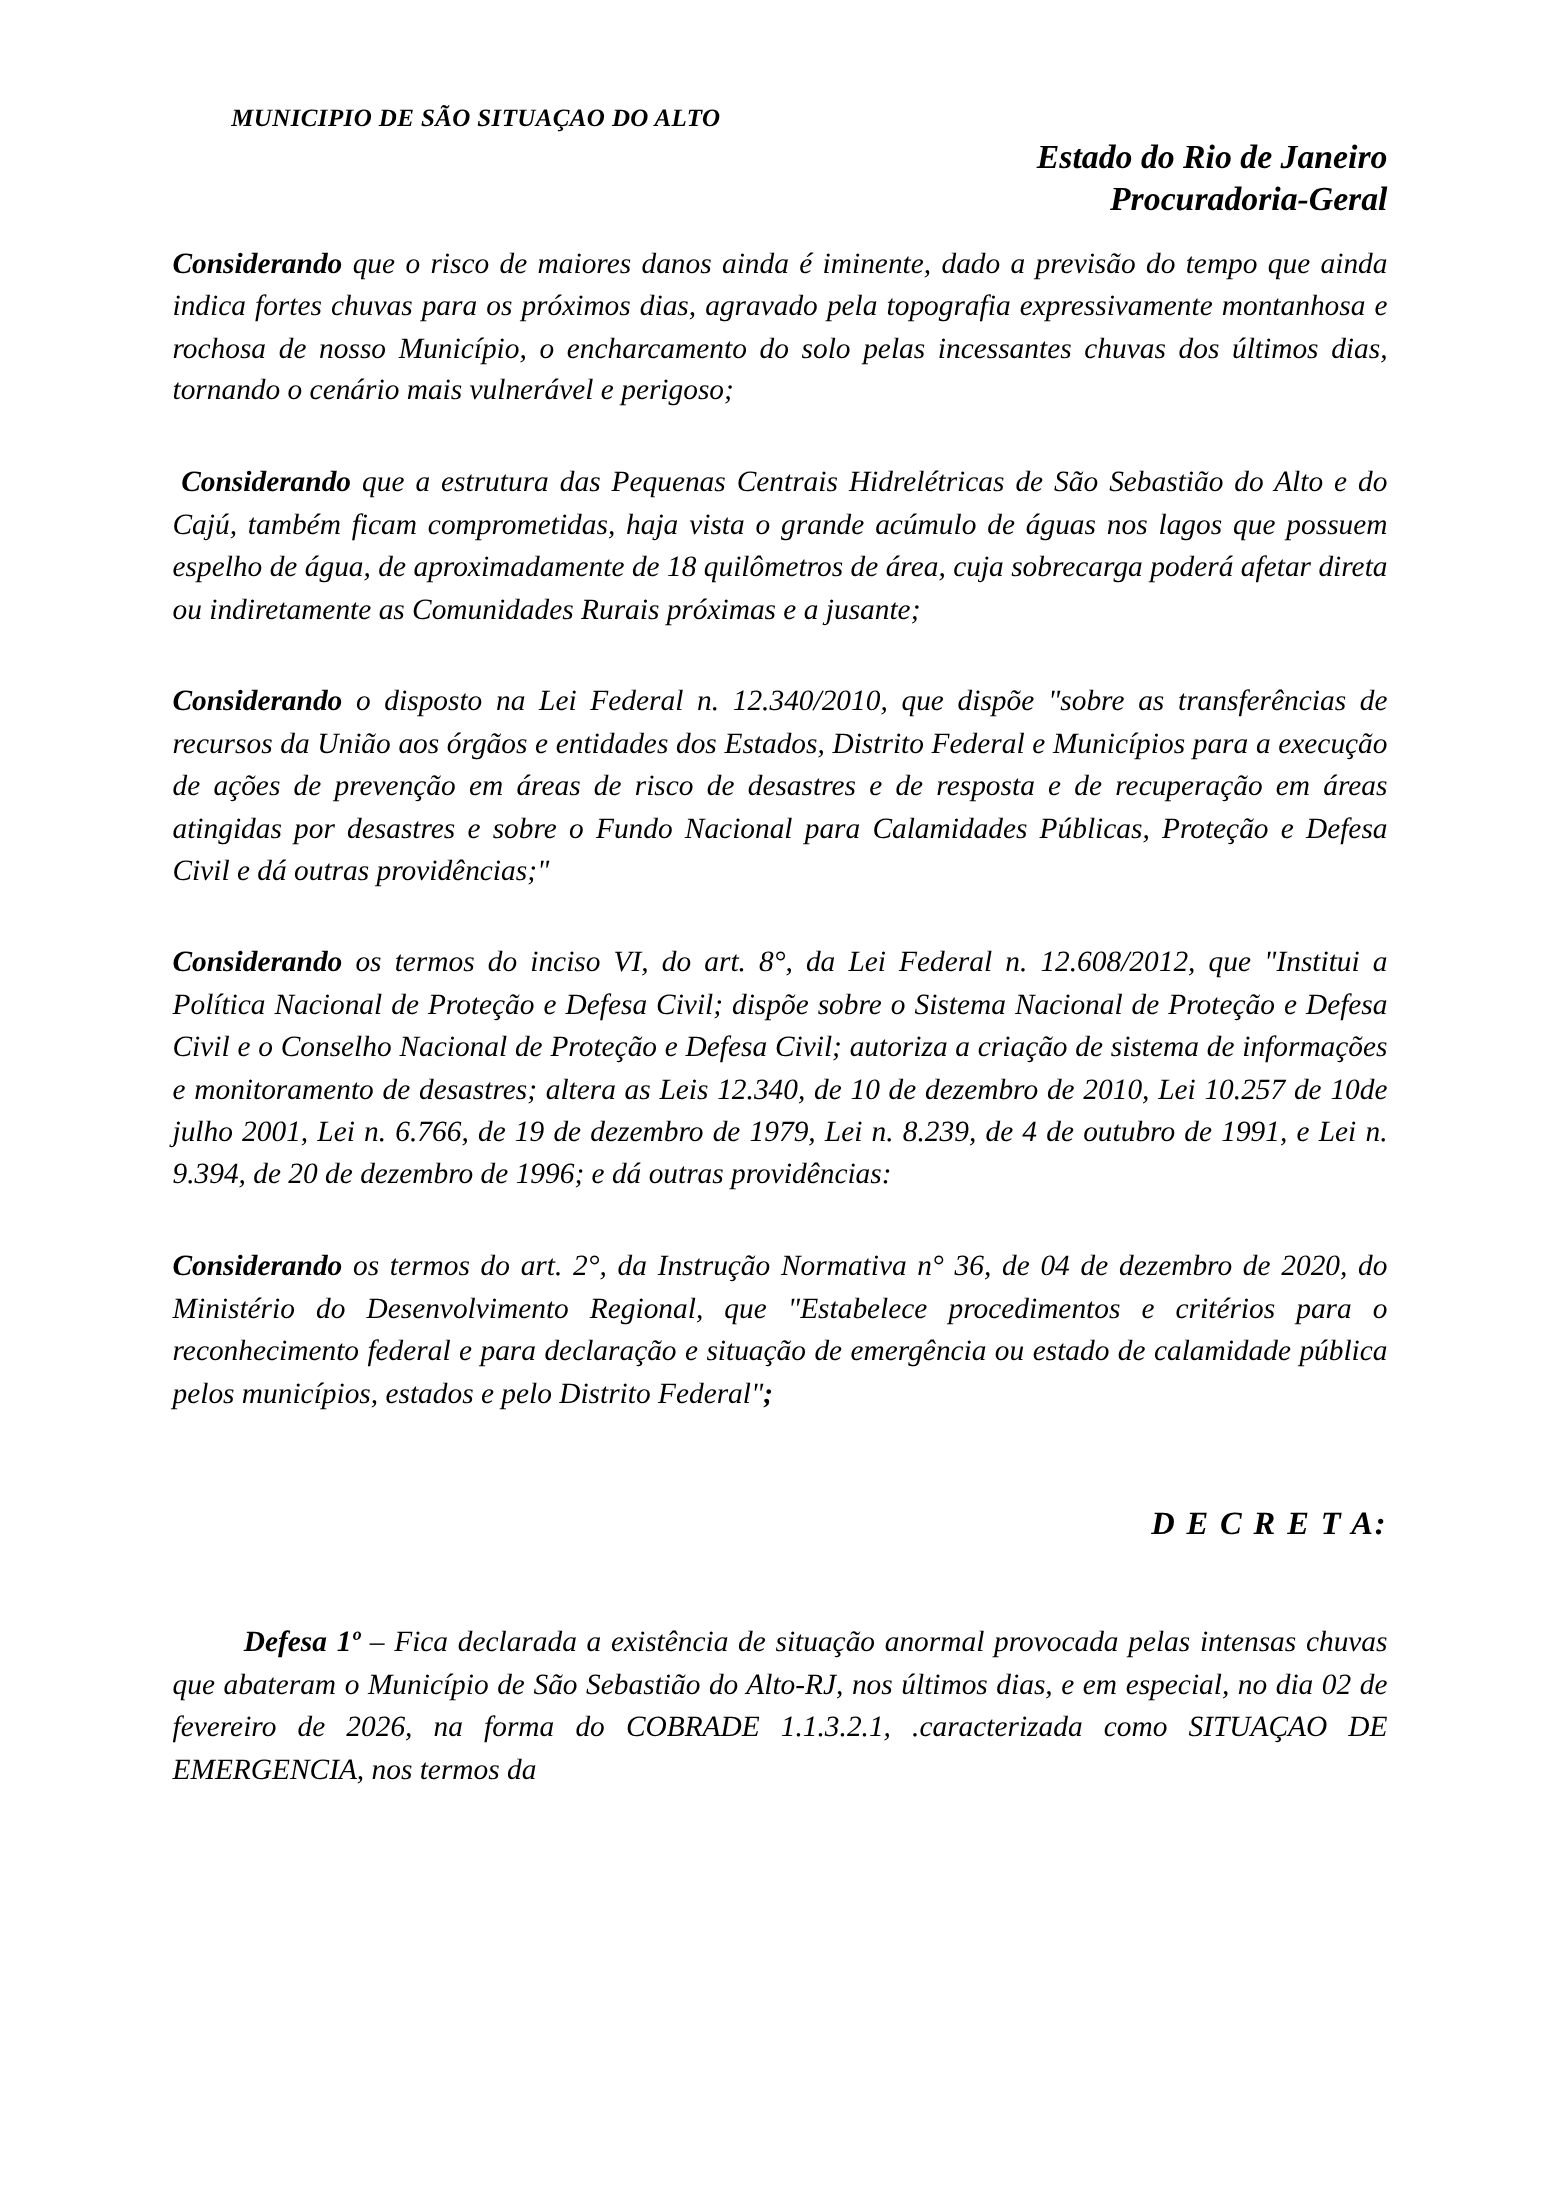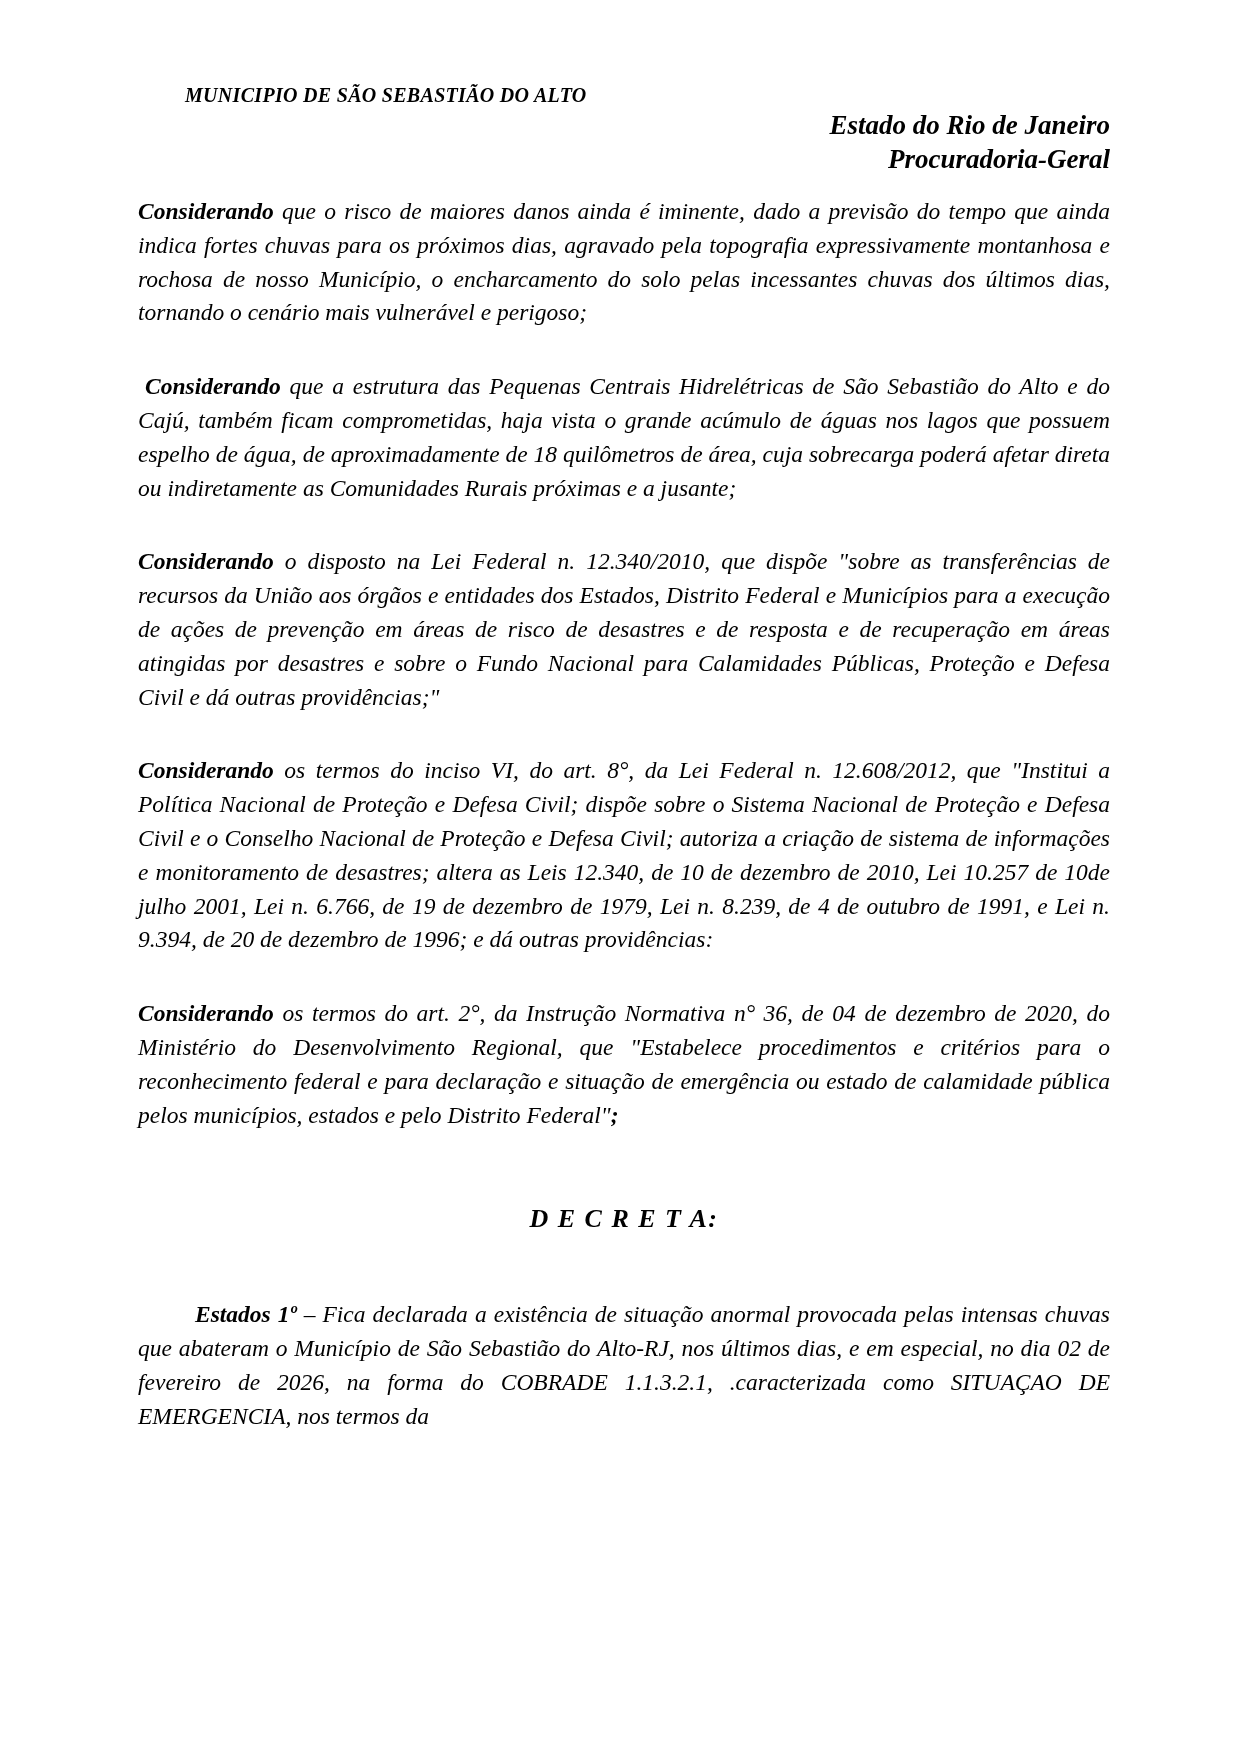--- a/index.html
+++ b/index.html
@@ -52,56 +52,56 @@
     font-weight: bold;
   }
   p.para.pre-space {
     text-indent: 7px;
   }
   .decree-heading {
     margin: 70px 0 0 0;
     font-size: 26px;
     line-height: 34px;
     font-weight: bold;
-    text-align: center;
+    text-align: right;
     letter-spacing: 1.5px;
   }
   p.article {
     margin: 62px 0 0 0;
     font-size: 23.5px;
     line-height: 33.8px;
     text-align: justify;
     text-indent: 57px;
   }
   p.article .lead {
     font-weight: bold;
   }
 </style>
 </head>
 <body>
 
 <div class="page">
 
   <div class="letterhead">
-    <div class="lh1">MUNICIPIO DE SÃO SEBASTIÃO DO ALTO</div>
+    <div class="lh1">MUNICIPIO DE SÃO SITUAÇAO DO ALTO</div>
     <div class="lh2">Estado do Rio de Janeiro</div>
     <div class="lh3">Procuradoria-Geral</div>
   </div>
 
   <div class="body-text">
 
     <p class="para"><span class="lead">Considerando</span><span> que o risco de maiores danos ainda é iminente, dado a previsão do tempo que ainda indica fortes chuvas para os próximos dias, agravado pela topografia expressivamente montanhosa e rochosa de nosso Município, o encharcamento do solo pelas incessantes chuvas dos últimos dias, tornando o cenário mais vulnerável e perigoso;</span></p>
 
     <p class="para pre-space"><span class="lead">Considerando</span><span> que a estrutura das Pequenas Centrais Hidrelétricas de São Sebastião do Alto e do Cajú, também ficam comprometidas, haja vista o grande acúmulo de águas nos lagos que possuem espelho de água, de aproximadamente de 18 quilômetros de área, cuja sobrecarga poderá afetar direta ou indiretamente as Comunidades Rurais próximas e a jusante;</span></p>
 
     <p class="para"><span class="lead">Considerando</span><span> o disposto na Lei Federal n. 12.340/2010, que dispõe "sobre as transferências de recursos da União aos órgãos e entidades dos Estados, Distrito Federal e Municípios para a execução de ações de prevenção em áreas de risco de desastres e de resposta e de recuperação em áreas atingidas por desastres e sobre o Fundo Nacional para Calamidades Públicas, Proteção e Defesa Civil e dá outras providências;"</span></p>
 
     <p class="para"><span class="lead">Considerando</span><span> os termos do inciso VI, do art. 8°, da Lei Federal n. 12.608/2012, que "Institui a Política Nacional de Proteção e Defesa Civil; dispõe sobre o Sistema Nacional de Proteção e Defesa Civil e o Conselho Nacional de Proteção e Defesa Civil; autoriza a criação de sistema de informações e monitoramento de desastres; altera as Leis 12.340, de 10 de dezembro de 2010, Lei 10.257 de 10de julho 2001, Lei n. 6.766, de 19 de dezembro de 1979, Lei n. 8.239, de 4 de outubro de 1991, e Lei n. 9.394, de 20 de dezembro de 1996; e dá outras providências:</span></p>
 
     <p class="para"><span class="lead">Considerando</span><span> os termos do art. 2°, da Instrução Normativa n° 36, de 04 de dezembro de 2020, do Ministério do Desenvolvimento Regional, que "Estabelece procedimentos e critérios para o reconhecimento federal e para declaração e situação de emergência ou estado de calamidade pública pelos municípios, estados e pelo Distrito Federal"</span><span class="tail">;</span></p>
 
     <div class="decree-heading">D E C R E T A:</div>
 
-    <p class="article"><span class="lead">Estados 1º</span><span> – Fica declarada a existência de situação anormal provocada pelas intensas chuvas que abateram o Município de São Sebastião do Alto-RJ, nos últimos dias, e em especial, no dia 02 de fevereiro de 2026, na forma do COBRADE 1.1.3.2.1, .caracterizada como SITUAÇAO DE EMERGENCIA, nos termos da</span></p>
+    <p class="article"><span class="lead">Defesa 1º</span><span> – Fica declarada a existência de situação anormal provocada pelas intensas chuvas que abateram o Município de São Sebastião do Alto-RJ, nos últimos dias, e em especial, no dia 02 de fevereiro de 2026, na forma do COBRADE 1.1.3.2.1, .caracterizada como SITUAÇAO DE EMERGENCIA, nos termos da</span></p>
 
   </div>
 
 </div>
 
 </body></html>

